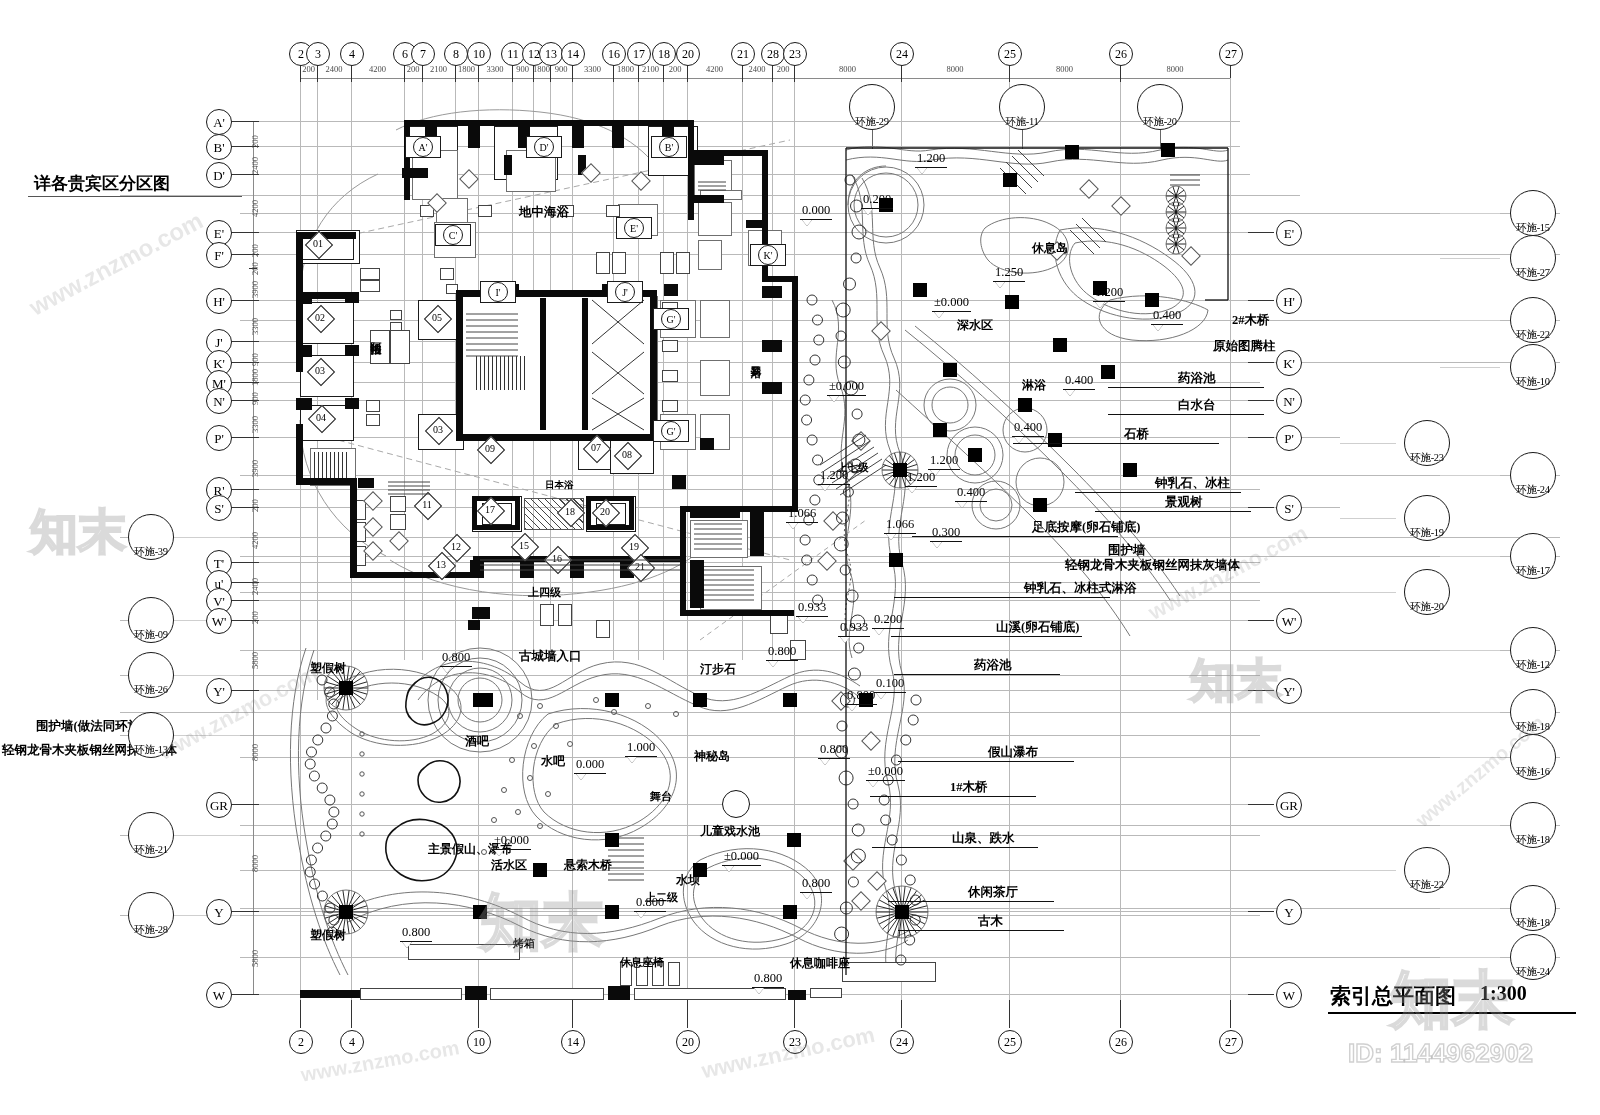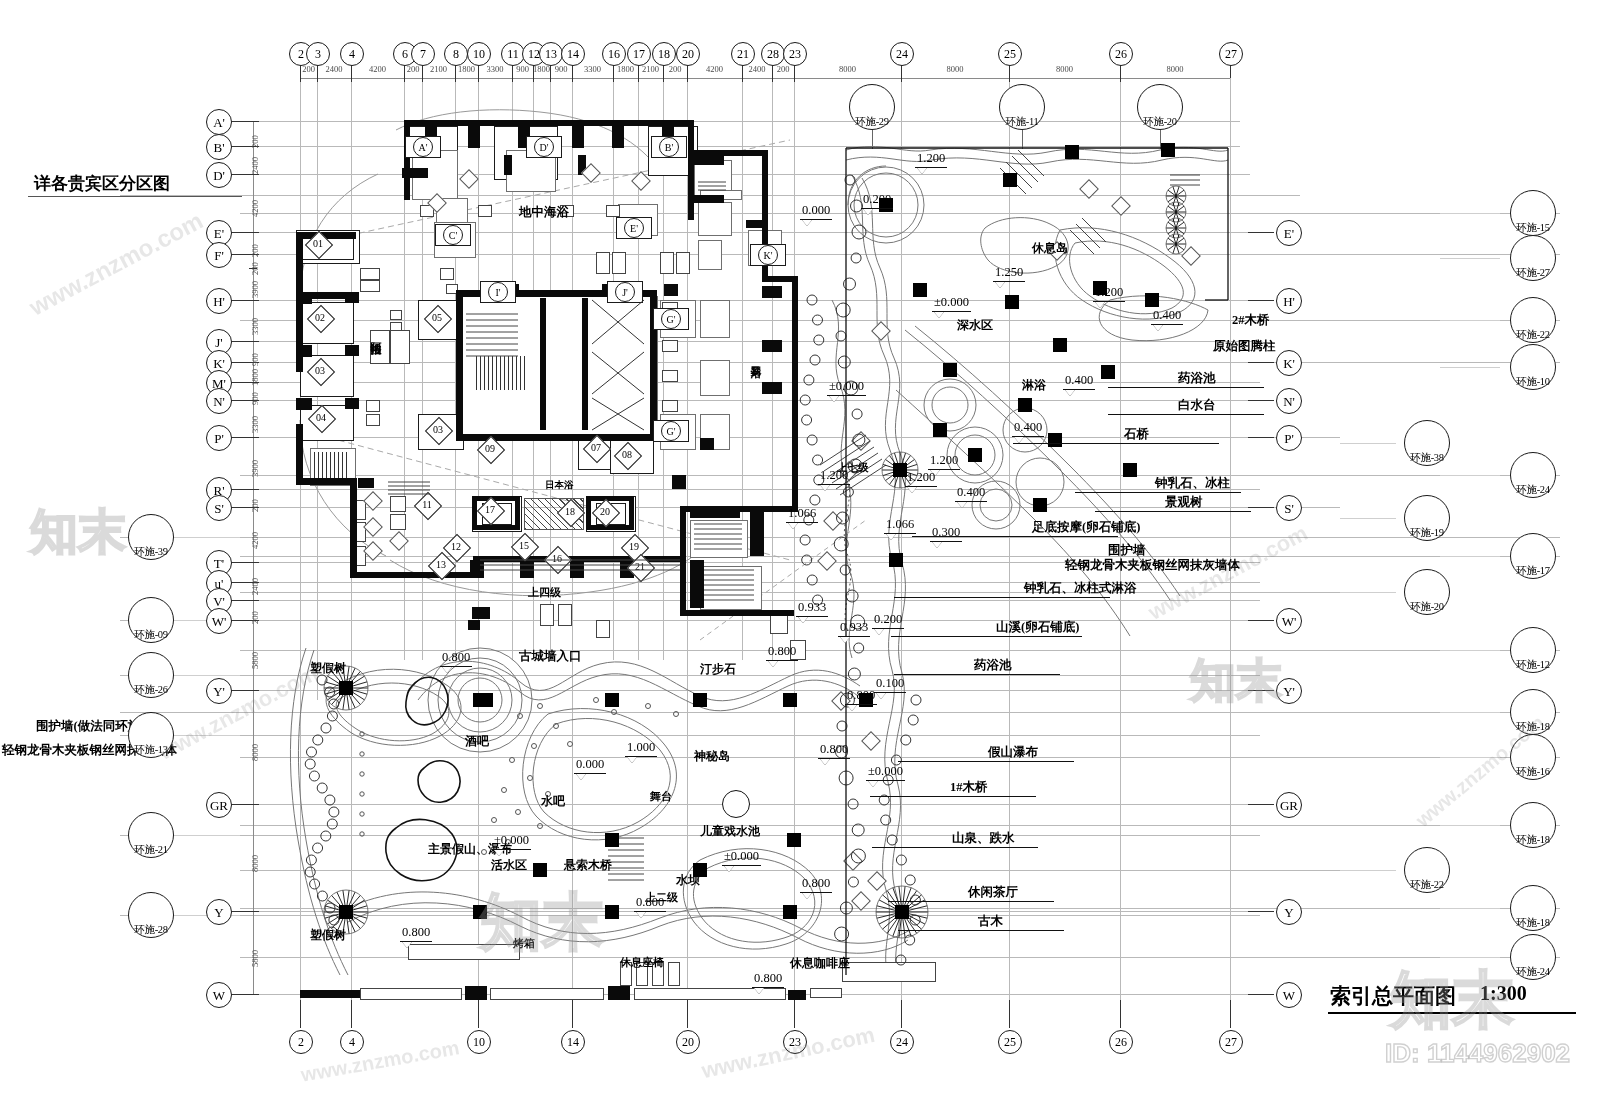--- a/index.html
+++ b/index.html
@@ -554,21 +554,21 @@
       <div class="bub ref" style="left:1510px;top:734px;">环施-16</div>
       <div class="hl thin" style="left:1440px;top:757px;width:60px;"></div>
       <div class="bub ref" style="left:1510px;top:802px;">环施-18</div>
       <div class="hl thin" style="left:1440px;top:825px;width:60px;"></div>
       <div class="bub ref" style="left:1510px;top:885px;">环施-18</div>
       <div class="hl thin" style="left:1440px;top:908px;width:60px;"></div>
       <div class="bub ref" style="left:1510px;top:934px;">环施-24</div>
       <div class="hl thin" style="left:1440px;top:957px;width:60px;"></div>
     </div>
   <div id="refrightin">
-      <div class="bub ref" style="left:1404px;top:420px;">环施-38</div>
+      <div class="bub ref" style="left:1404px;top:420px;">环施-23</div>
       <div class="hl thin" style="left:1340px;top:443px;width:56px;"></div>
       <div class="bub ref" style="left:1404px;top:495px;">环施-19</div>
       <div class="hl thin" style="left:1340px;top:518px;width:56px;"></div>
       <div class="bub ref" style="left:1404px;top:569px;">环施-20</div>
       <div class="hl thin" style="left:1340px;top:592px;width:56px;"></div>
       <div class="bub ref" style="left:1404px;top:847px;">环施-22</div>
       <div class="hl thin" style="left:1340px;top:870px;width:56px;"></div>
     </div>
   <div id="reftop">
       <div class="bub ref" style="left:849px;top:84px;">环施-29</div>
@@ -948,21 +948,21 @@
       <div class="lbl" style="left:545px;top:479px;font-size:9.5px;">日本浴</div>
       <div class="lbl" style="left:957px;top:317px;font-size:12px;">深水区</div>
       <div class="lbl" style="left:1032px;top:240px;font-size:12px;">休息岛</div>
       <div class="lbl" style="left:1022px;top:377px;font-size:12px;">淋浴</div>
       <div class="lbl" style="left:837px;top:461px;font-size:10.5px;">上七级</div>
       <div class="lbl" style="left:528px;top:585px;font-size:11px;">上四级</div>
       <div class="lbl" style="left:519px;top:648px;font-size:12.5px;">古城墙入口</div>
       <div class="lbl" style="left:700px;top:661px;font-size:12px;">汀步石</div>
       <div class="lbl" style="left:310px;top:660px;font-size:12px;">塑假树</div>
       <div class="lbl" style="left:465px;top:733px;font-size:12px;">酒吧</div>
-      <div class="lbl" style="left:541px;top:793px;font-size:12px;">水吧</div>
+      <div class="lbl" style="left:541px;top:753px;font-size:12px;">水吧</div>
       <div class="lbl" style="left:694px;top:748px;font-size:12px;">神秘岛</div>
       <div class="lbl" style="left:650px;top:789px;font-size:11px;">舞台</div>
       <div class="lbl" style="left:428px;top:841px;font-size:12px;">主景假山、瀑布</div>
       <div class="lbl" style="left:491px;top:857px;font-size:12px;">活水区</div>
       <div class="lbl" style="left:564px;top:857px;font-size:12px;">悬索木桥</div>
       <div class="lbl" style="left:676px;top:872px;font-size:12px;">水坝</div>
       <div class="lbl" style="left:700px;top:823px;font-size:12px;">儿童戏水池</div>
       <div class="lbl" style="left:645px;top:890px;font-size:11px;">上二级</div>
       <div class="lbl" style="left:310px;top:927px;font-size:12px;">塑假树</div>
       <div class="lbl" style="left:790px;top:955px;font-size:12px;">休息咖啡座</div>
@@ -1116,21 +1116,21 @@
   <div class="wm" style="left:20px;top:250px;font-size:24px;transform:rotate(-28deg);">www.znzmo.com</div>
   <div class="wm" style="left:150px;top:700px;font-size:22px;transform:rotate(-28deg);">www.znzmo.com</div>
   <div class="wm" style="left:700px;top:1040px;font-size:22px;transform:rotate(-12deg);">www.znzmo.com</div>
   <div class="wm" style="left:1140px;top:560px;font-size:22px;transform:rotate(-28deg);">www.znzmo.com</div>
   <div class="wm" style="left:300px;top:1050px;font-size:20px;transform:rotate(-10deg);">www.znzmo.com</div>
   <div class="wm" style="left:1400px;top:760px;font-size:20px;transform:rotate(-40deg);">www.znzmo.com</div>
   <div class="wmbig" style="left:1390px;top:958px;">知末</div>
   <div class="wmbig" style="left:480px;top:880px;">知末</div>
   <div class="wmbig" style="left:1190px;top:650px;font-size:46px;">知末</div>
   <div class="wmbig" style="left:30px;top:500px;font-size:48px;">知末</div>
-  <div class="wmid" style="left:1348px;top:1038px;margin-left:37px;">ID: 1144962902</div>
+  <div class="wmid" style="left:1348px;top:1038px;">ID: 1144962902</div>
 
 <div class="dia" style="left:874px;top:324px;width:12px;height:12px;border-color:#555;"></div>
     <div class="dia" style="left:854px;top:434px;width:12px;height:12px;border-color:#555;"></div>
     <div class="dia" style="left:842px;top:464px;width:12px;height:12px;border-color:#555;"></div>
     <div class="dia" style="left:826px;top:514px;width:12px;height:12px;border-color:#555;"></div>
     <div class="dia" style="left:820px;top:554px;width:12px;height:12px;border-color:#555;"></div>
     <div class="dia" style="left:1082px;top:182px;width:12px;height:12px;border-color:#555;"></div>
     <div class="dia" style="left:1114px;top:199px;width:12px;height:12px;border-color:#555;"></div>
     <div class="dia" style="left:1184px;top:249px;width:12px;height:12px;border-color:#555;"></div>
     <div class="dia" style="left:1050px;top:244px;width:12px;height:12px;border-color:#555;"></div>

